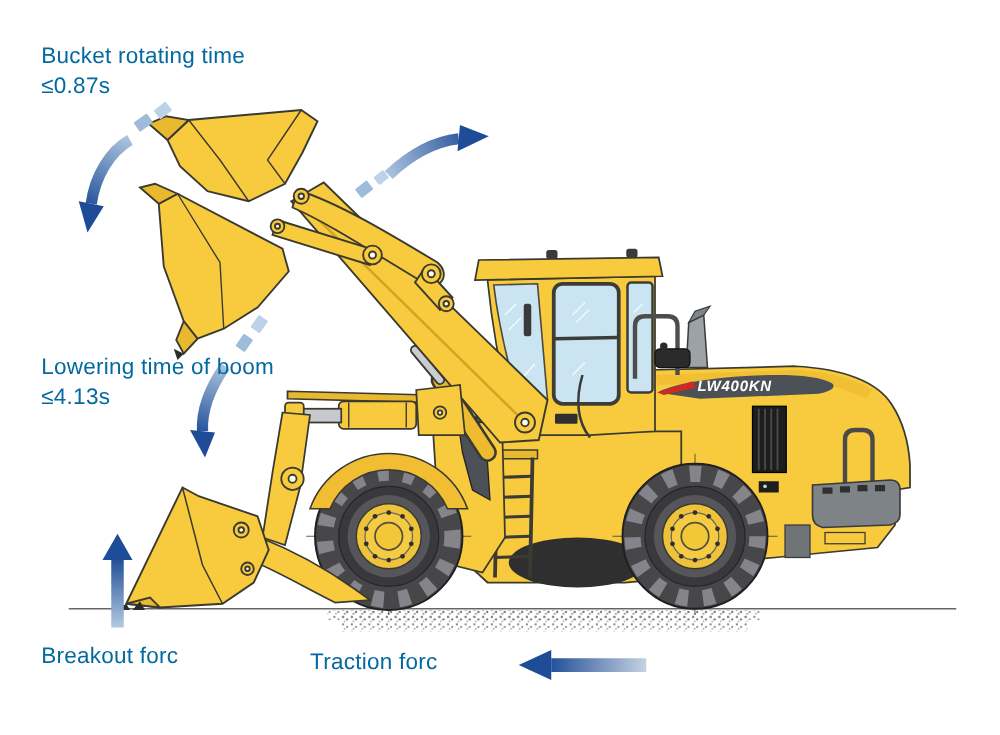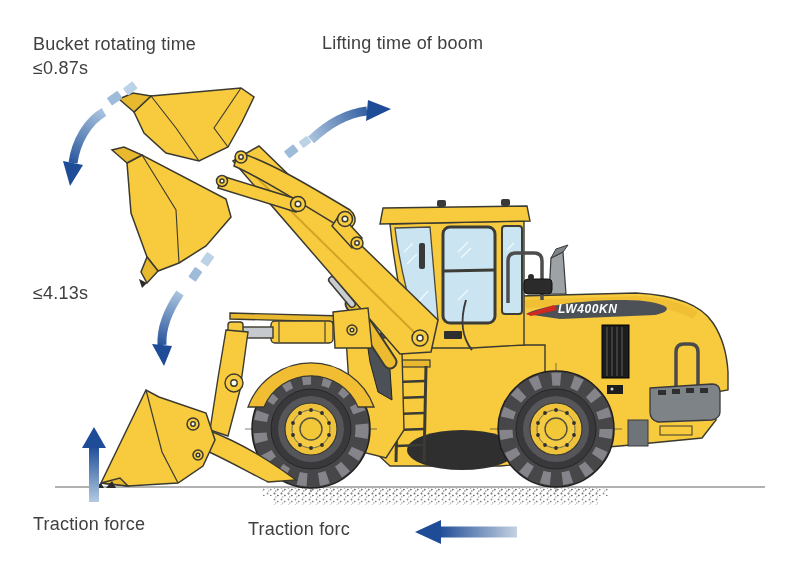--- a/index.html
+++ b/index.html
@@ -2,21 +2,21 @@
 <html><head>
 <meta charset="utf-8">
 <style>
   html,body{margin:0;padding:0;background:#fff;}
   .stage{
     position:relative;width:800px;height:588px;background:#ffffff;
     overflow:hidden;font-family:"Liberation Sans","DejaVu Sans",sans-serif;
   }
   .stage svg{position:absolute;left:0;top:0;}
   .spec-label{
-    position:absolute;font-size:18px;line-height:24px;color:#404040;
+    position:absolute;font-size:18px;line-height:24px;color:#0369a1;
     white-space:nowrap;letter-spacing:0.2px;
   }
 </style>
 </head>
 <body>
 
 <div class="stage">
 
 <svg width="800" height="588" viewBox="0 0 800 588">
   <defs>
@@ -275,28 +275,28 @@
     <polygon points="441,520 441,544 415,532" fill="#1E4C97"></polygon>
   </g>
 </svg>
 
   <div class="spec-label" style="left:33px;top:32px">
     <div>Bucket rotating time</div>
     <div>≤0.87s</div>
   </div>
 
   <div class="spec-label" style="left:322px;top:31px">
-    <div>Lifting time of boom</div>
   </div>
 
   <div class="spec-label" style="left:33px;top:281px">
+    <div>Lowering time of boom</div>
     <div>≤4.13s</div>
   </div>
 
   <div class="spec-label" style="left:33px;top:512px">
-    <div>Traction force</div>
+    <div>Breakout forc</div>
   </div>
 
   <div class="spec-label" style="left:248px;top:517px">
     <div>Traction forc</div>
   </div>
 
 </div>
 
 </body></html>

